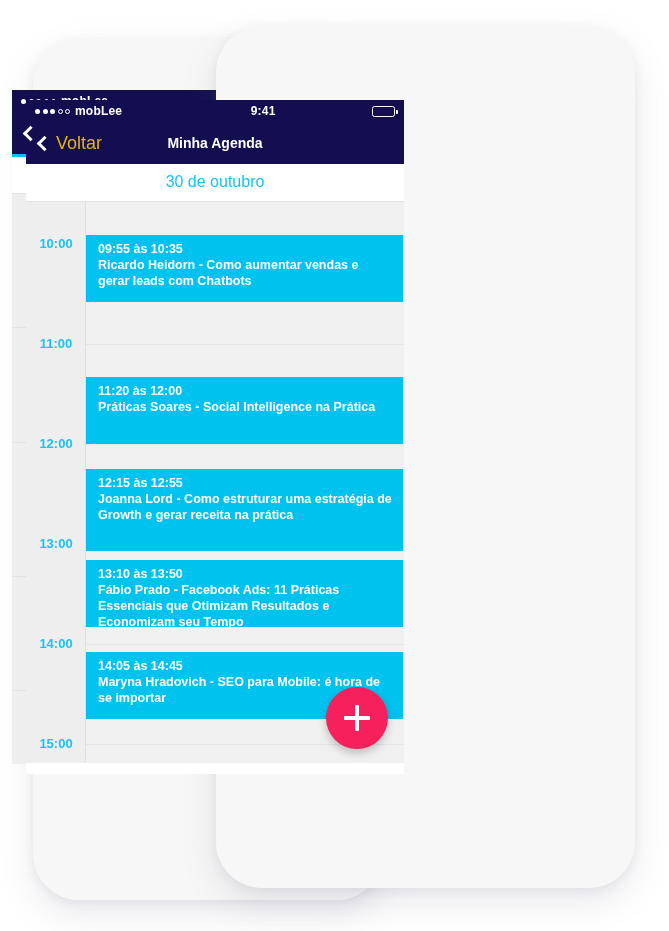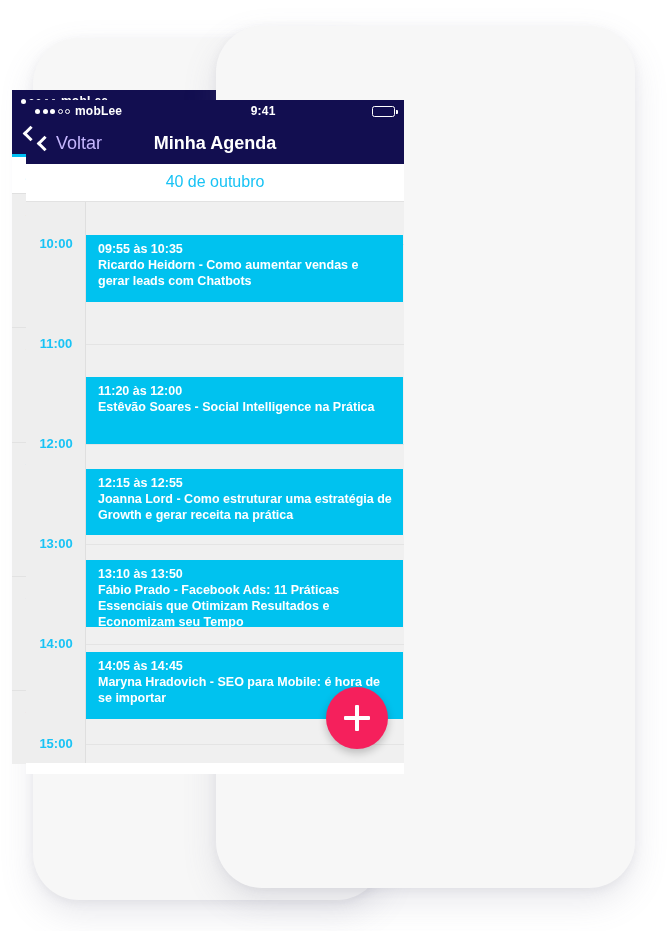--- a/index.html
+++ b/index.html
@@ -89,27 +89,27 @@
     z-index: 2;
   }
   .chev {
     display: inline-block;
     width: 11px; height: 11px;
     border-left: 3px solid #ffffff;
     border-bottom: 3px solid #ffffff;
     transform: rotate(45deg);
     margin-left: 3px;
   }
-  .nav-back-label { font-size: 18px; color: #c4b5fd; text-align: right; }
+  .nav-back-label { font-size: 18px; color: #eab308; text-align: right; }
   .nav-title {
     position: absolute;
     left: 0; right: 0;
     text-align: center;
     color: #ffffff;
-    font-size: 18px;
+    font-size: 14px;
     font-weight: bold;
     pointer-events: none;
   }
   .nav-underline { height: 3px; background: #00bff3; }
 
   
   .date-header-left {
     background: #ffffff;
     color: #19c3f5;
     font-size: 15px;
@@ -352,39 +352,39 @@
     </div>
 
     <div class="navbar">
       <div class="nav-back">
         <span class="chev"></span>
         <span class="nav-back-label">Voltar</span>
       </div>
       <div class="nav-title">Minha Agenda</div>
     </div>
 
-    <div class="date-header-right">40 de outubro</div>
+    <div class="date-header-right">30 de outubro</div>
 
     <div class="agenda">
       <div class="lane" id="agenda-lane">
           <div class="hour-line" style="top: 41.6667px;"></div>
           <div class="hour-line" style="top: 141.667px;"></div>
           <div class="hour-line" style="top: 241.667px;"></div>
           <div class="hour-line" style="top: 341.667px;"></div>
           <div class="hour-line" style="top: 441.667px;"></div>
           <div class="hour-line" style="top: 541.667px;"></div>
           <div class="event" style="background: rgb(0, 194, 239); top: 33.3333px; height: 66.6667px;">
             <div class="ev-time">09:55 às 10:35</div>
             <div class="ev-title">Ricardo Heidorn - Como aumentar vendas e gerar leads com Chatbots</div>
           </div>
           <div class="event" style="background: rgb(0, 194, 239); top: 175px; height: 66.6667px;">
             <div class="ev-time">11:20 às 12:00</div>
-            <div class="ev-title">Estêvão Soares - Social Intelligence na Prática</div>
+            <div class="ev-title">Práticas Soares - Social Intelligence na Prática</div>
           </div>
-          <div class="event" style="background: rgb(0, 194, 239); top: 266.667px; height: 66px;">
+          <div class="event" style="background: rgb(0, 194, 239); top: 266.667px; height: 82px;">
             <div class="ev-time">12:15 às 12:55</div>
             <div class="ev-title">Joanna Lord - Como estruturar uma estratégia de Growth e gerar receita na prática</div>
           </div>
           <div class="event" style="background: rgb(0, 194, 239); top: 358.333px; height: 66.6667px;">
             <div class="ev-time">13:10 às 13:50</div>
             <div class="ev-title">Fábio Prado - Facebook Ads: 11 Práticas Essenciais que Otimizam Resultados e Economizam seu Tempo</div>
           </div>
           <div class="event" style="background: rgb(0, 194, 239); top: 450px; height: 66.6667px;">
             <div class="ev-time">14:05 às 14:45</div>
             <div class="ev-title">Maryna Hradovich - SEO para Mobile: é hora de se importar</div>

